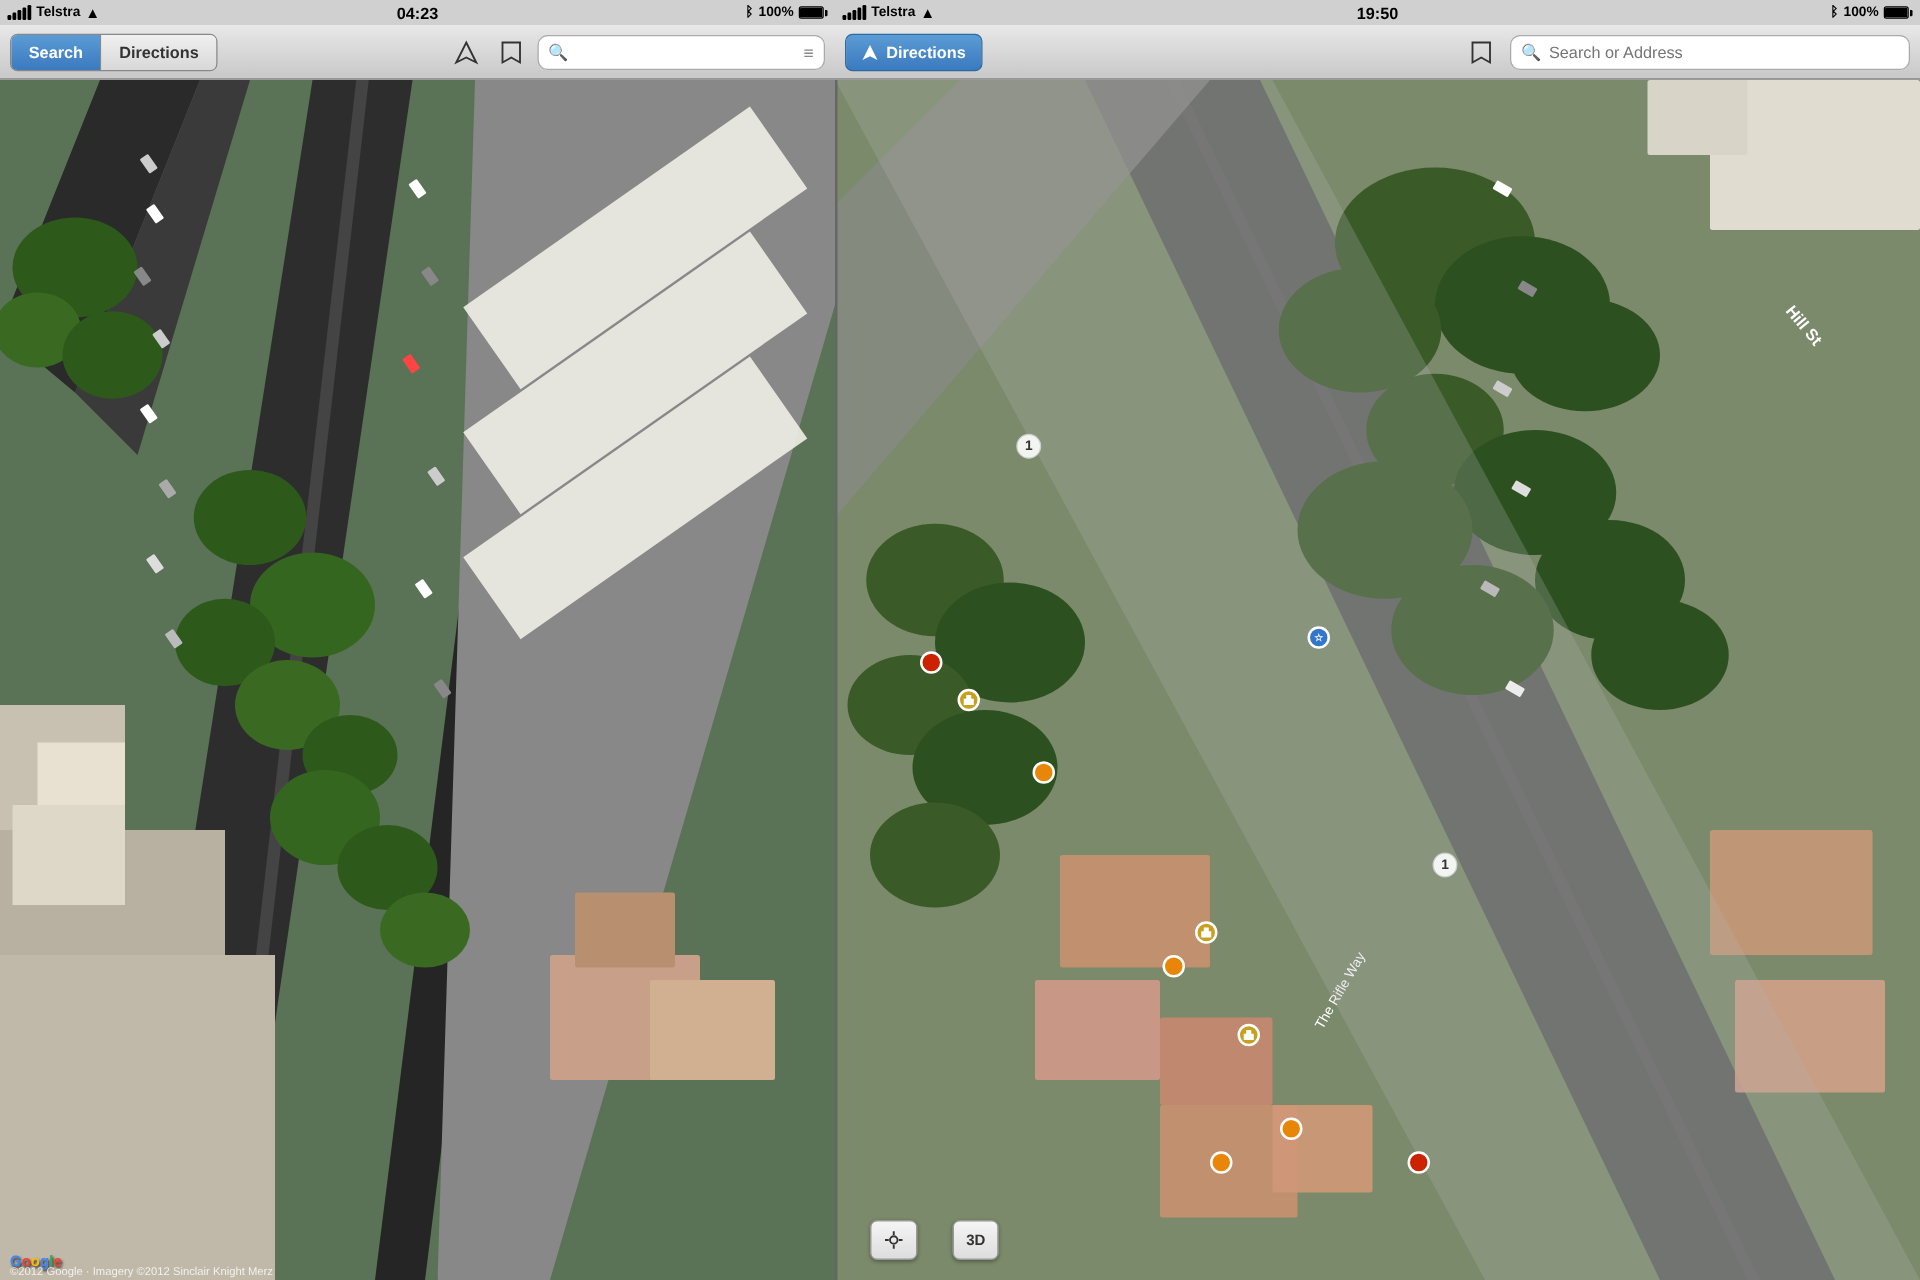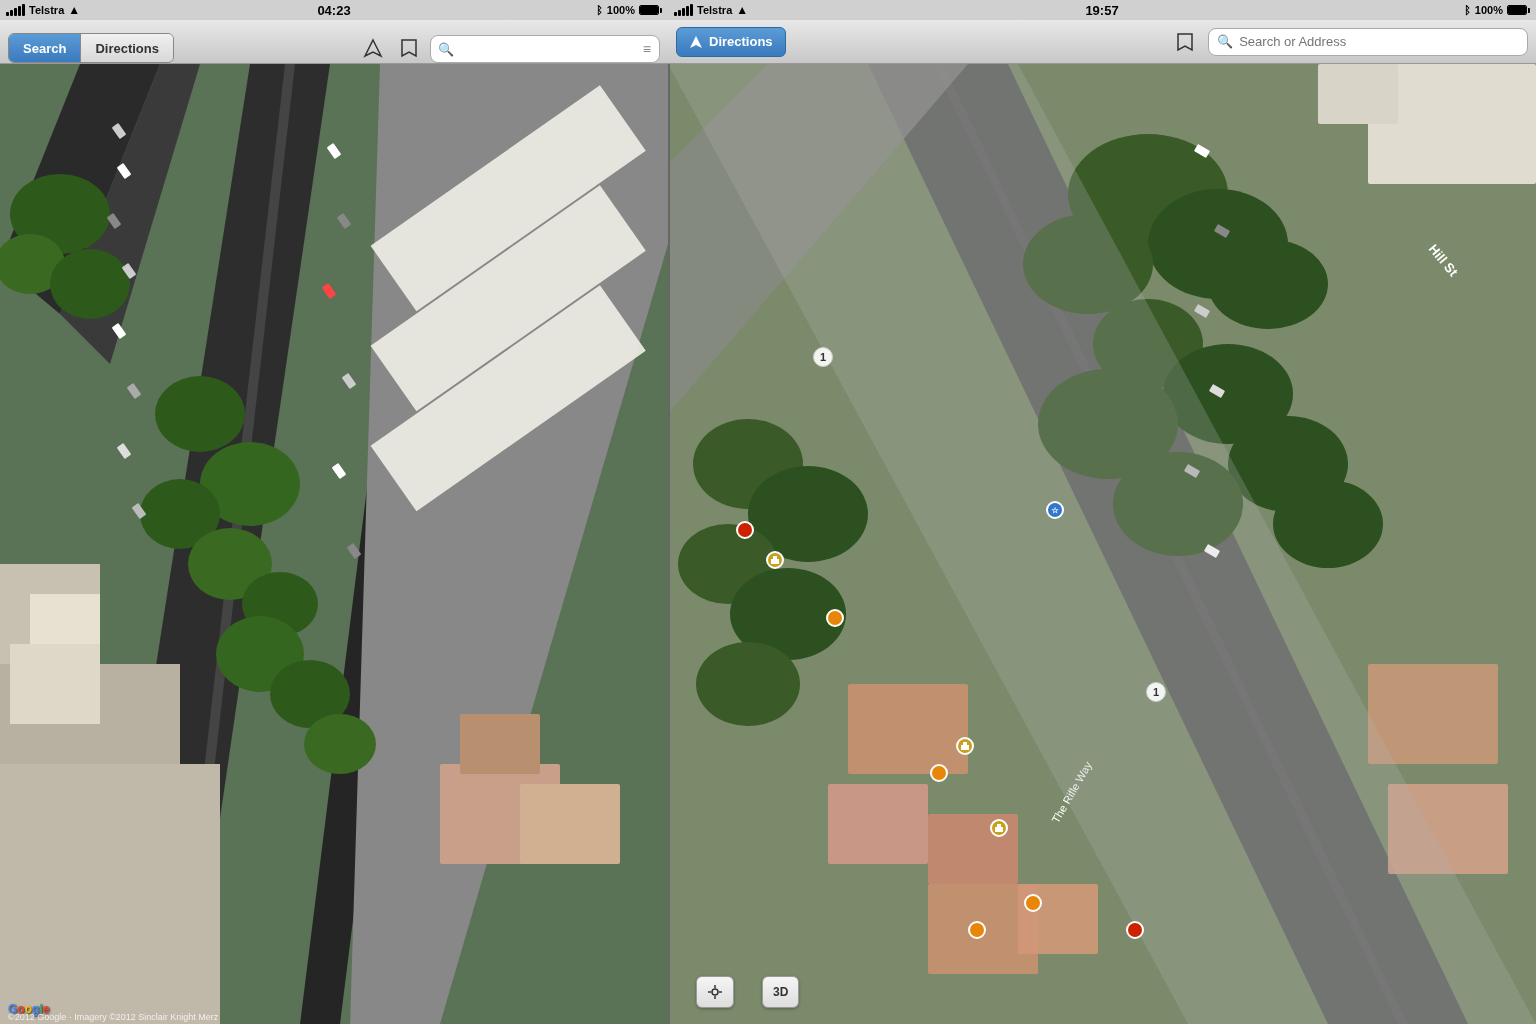--- a/index.html
+++ b/index.html
@@ -43,21 +43,20 @@
       align-items: center;
       background: linear-gradient(to bottom, #e8e8e8, #c8c8c8);
       border-bottom: 1px solid #999;
       z-index: 100;
     }
     .toolbar-left {
       left: 0;
       width: 668px;
       padding: 0 8px;
       gap: 6px;
-      align-items: flex-end;
     }
     .toolbar-right {
       left: 668px;
       width: 868px;
       padding: 0 8px;
       gap: 8px;
     }
 
     
     .segmented-control {
@@ -366,21 +365,21 @@
     <div class="signal-bars">
       <div class="signal-bar" style="height:4px"></div>
       <div class="signal-bar" style="height:6px"></div>
       <div class="signal-bar" style="height:8px"></div>
       <div class="signal-bar" style="height:10px"></div>
       <div class="signal-bar" style="height:12px"></div>
     </div>
     <span>Telstra</span>
     <span class="wifi-icon">▲</span>
   </div>
-  <div class="status-center" style="font-size:13px;font-weight:700;">19:57</div>
+  <div class="status-center" style="font-size:13px;font-weight:700;">19:50</div>
   <div class="status-right-group">
     <span class="bt-icon">ᛒ</span>
     <span>100%</span>
     <div class="battery">
       <div class="battery-body">
           <div class="battery-fill" style="width:100%"></div>
         </div>
       <div class="battery-tip"></div>
     </div>
   </div>

